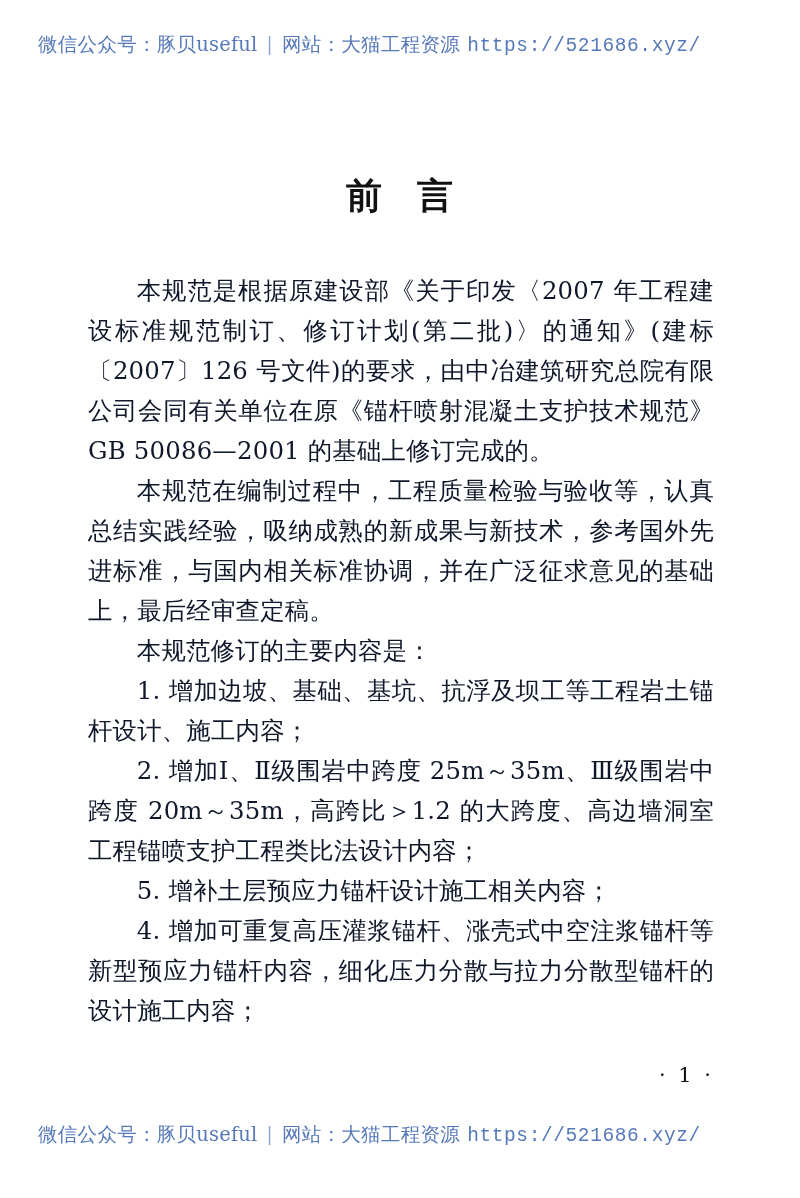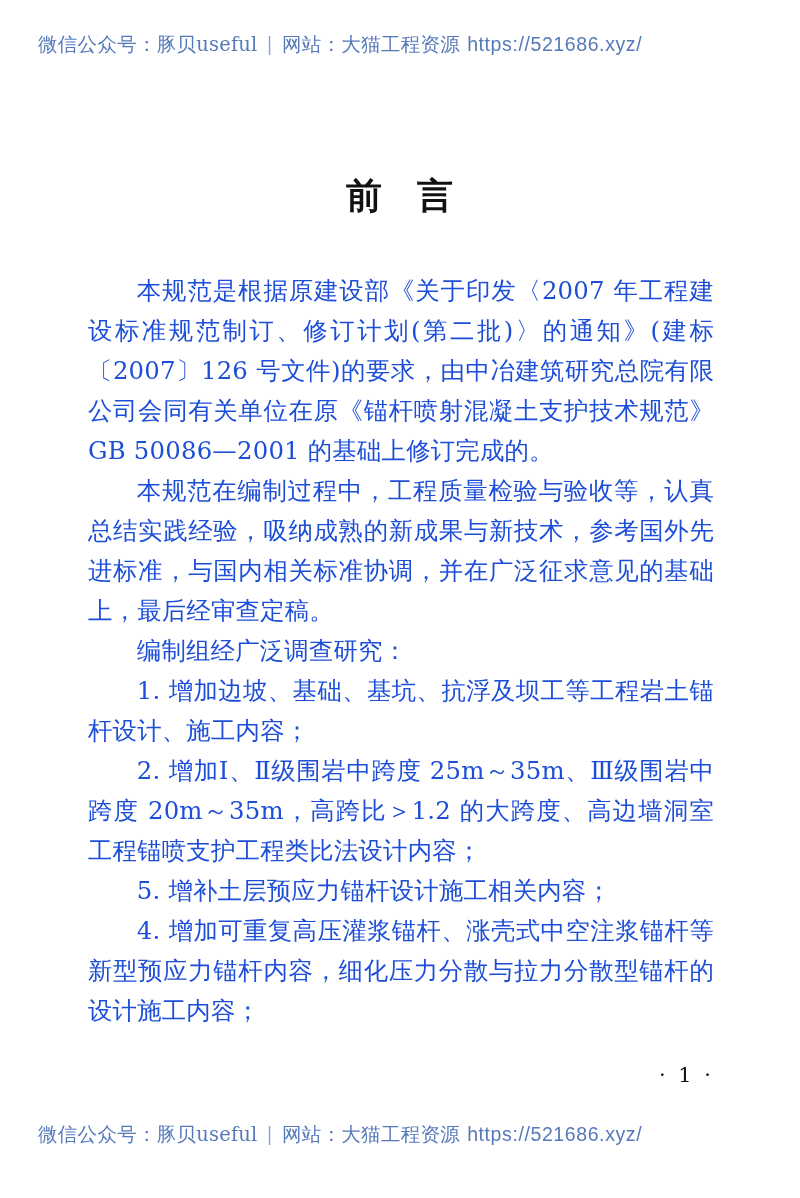--- a/index.html
+++ b/index.html
@@ -49,21 +49,21 @@
     color: #7e9ad0;
     font-size: 18px;
     position: relative;
     top: -1px;
   }
   .wm-latin {
     font-family: "DejaVu Serif", "Liberation Serif", serif;
     letter-spacing: 0.2px;
   }
   .wm-url {
-    font-family: Liberation Sans, sans-serif;
+    font-family: Liberation Mono, monospace;
     letter-spacing: 0.6px;
     padding-left: 7px;
     text-align: right;
   }
 
   
   .doc-title {
     position: absolute;
     top: 172px;
     left: 0;
@@ -83,21 +83,21 @@
     top: 271px;
     left: 88px;
     width: 626px;
   }
   .para {
     font-size: 24.4px;
     line-height: 40px;
     text-align: justify;
     text-justify: inter-ideograph;
     margin: 0;
-    color: #1d4ed8;
+    color: #0f172a;
     text-indent: 2em;
     font-family: "DejaVu Serif", "Liberation Serif", serif;
     letter-spacing: 0.2px;
   }
   .para.item { text-indent: 2em; }
 
   
   .page-number {
     position: absolute;
     top: 1063px;
@@ -121,21 +121,21 @@
     </span>
   </div>
 
   <div class="doc-title">
     <span>前</span><span class="gap"></span><span>言</span>
   </div>
 
   <div class="body-block">
     <p class="para">本规范是根据原建设部《关于印发〈2007 年工程建设标准规范制订、修订计划(第二批)〉的通知》(建标〔2007〕126 号文件)的要求，由中冶建筑研究总院有限公司会同有关单位在原《锚杆喷射混凝土支护技术规范》GB 50086—2001 的基础上修订完成的。</p>
     <p class="para">本规范在编制过程中，工程质量检验与验收等，认真总结实践经验，吸纳成熟的新成果与新技术，参考国外先进标准，与国内相关标准协调，并在广泛征求意见的基础上，最后经审查定稿。</p>
-    <p class="para">编制组经广泛调查研究：</p>
+    <p class="para">本规范修订的主要内容是：</p>
     <p class="para item">1. 增加边坡、基础、基坑、抗浮及坝工等工程岩土锚杆设计、施工内容；</p>
     <p class="para item">2. 增加Ⅰ、Ⅱ级围岩中跨度 25m～35m、Ⅲ级围岩中跨度 20m～35m，高跨比＞1.2 的大跨度、高边墙洞室工程锚喷支护工程类比法设计内容；</p>
     <p class="para item">5. 增补土层预应力锚杆设计施工相关内容；</p>
     <p class="para item">4. 增加可重复高压灌浆锚杆、涨壳式中空注浆锚杆等新型预应力锚杆内容，细化压力分散与拉力分散型锚杆的设计施工内容；</p>
 
   </div>
 
   <div class="page-number">· 1 ·</div>
 
   <div class="watermark watermark-bottom">

